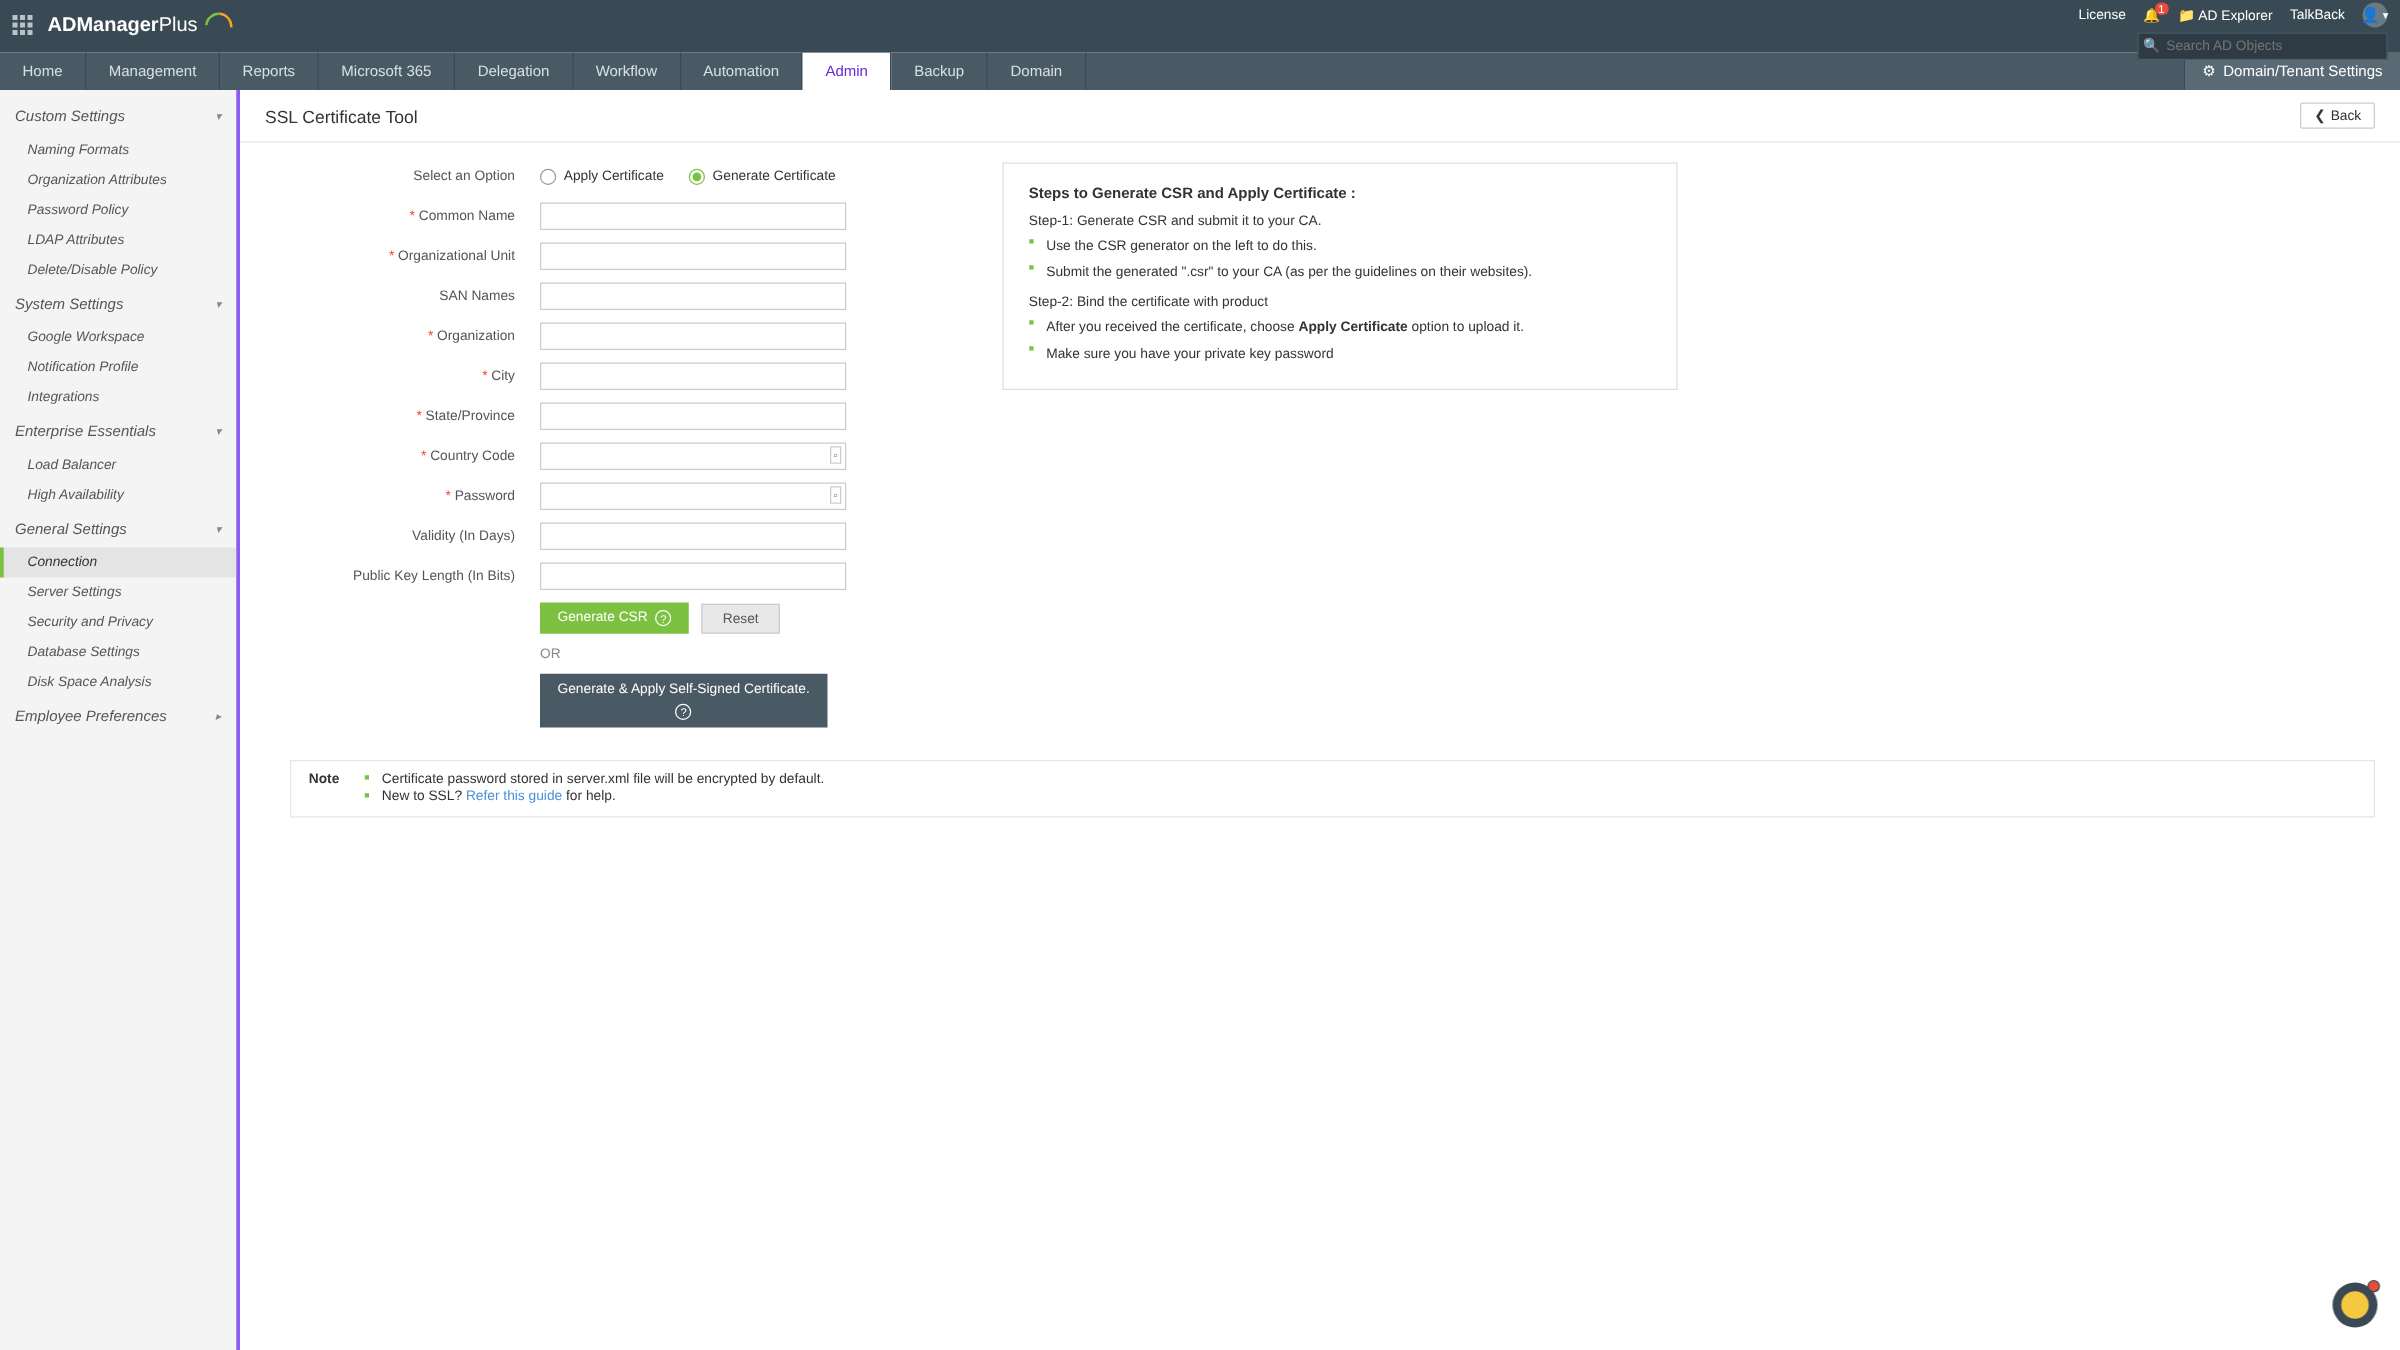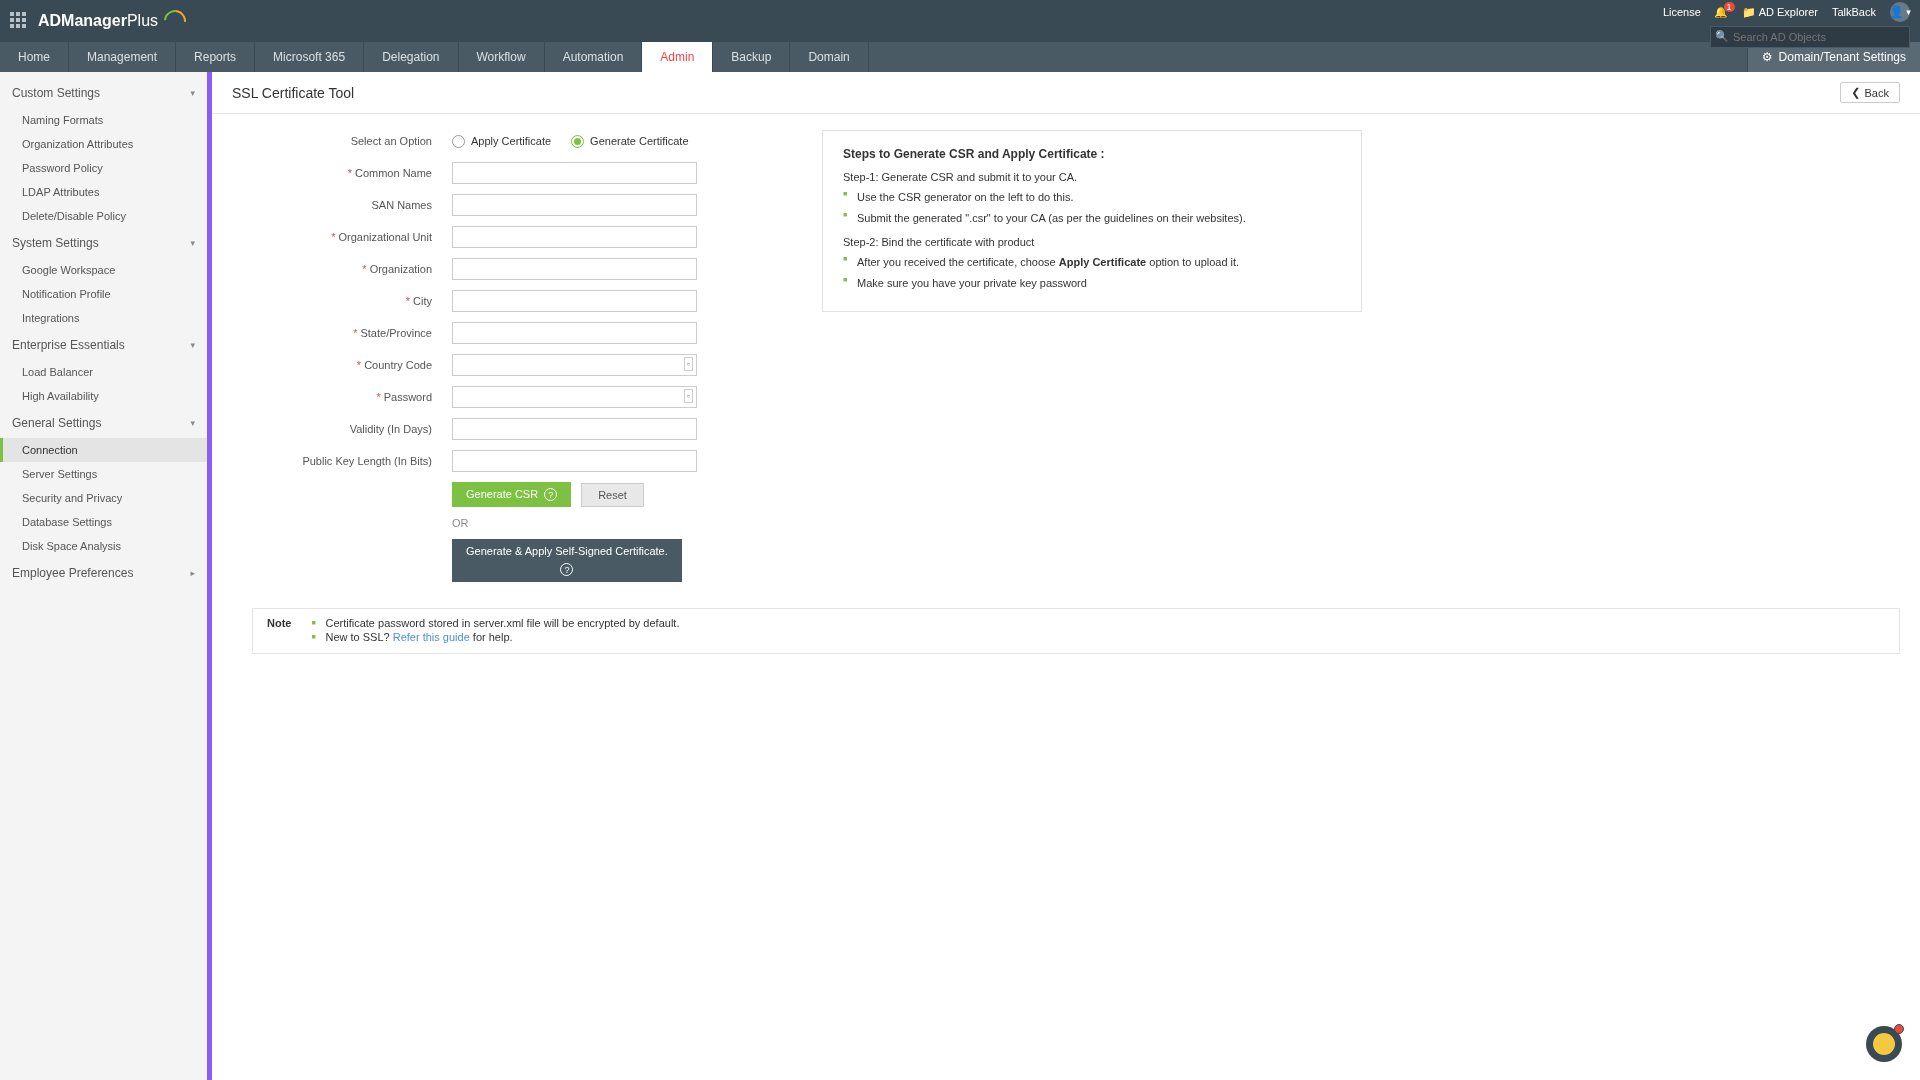--- a/index.html
+++ b/index.html
@@ -18,26 +18,26 @@
 .bell-badge { position: absolute; top: -4px; right: -6px; background: #e74c3c; color: #fff; font-size: 9px; padding: 0 3px; border-radius: 6px; }
 .search-wrap { position: relative; margin-left: 4px; }
 .search-wrap input { background: #2e3b44; border: 1px solid #4a5a64; color: #ccc; font-size: 11px; padding: 3px 6px 3px 22px; width: 200px; height: 22px; }
 .search-wrap .sicon { position: absolute; left: 5px; top: 4px; color: #888; font-size: 11px; }
 .user-icon { width: 20px; height: 20px; background: #6a7a84; border-radius: 50%; display: flex; align-items: center; justify-content: center; color: #fff; font-size: 12px; cursor: pointer; }
 .caret-down { font-size: 9px; margin-left: 2px; }
 
 
 .navbar { background: #4a5a64; height: 30px; display: flex; align-items: stretch; color: #d8e0e4; font-size: 12px; }
 .navbar .tab { padding: 0 18px; display: flex; align-items: center; cursor: pointer; border-right: 1px solid #3a4a54; }
-.navbar .tab.active { background: #fff; color: #ef4444; }
+.navbar .tab.active { background: #fff; color: #6d28d9; }
 .navbar .right-btn { margin-left: auto; background: #5a6a74; padding: 0 14px; display: flex; align-items: center; gap: 6px; cursor: pointer; color: #fff; border-left: 1px solid #3a4a54; }
 
 
 .main { display: flex; height: calc(1080px - 62px); }
-.sidebar { width: 212px; background: #f4f4f4; border-right: 5px solid #8b5cf6; padding-top: 6px; overflow-y: auto; }
+.sidebar { width: 192px; background: #f4f4f4; border-right: 3px solid #8b5cf6; padding-top: 6px; overflow-y: auto; font-style: italic; }
 .side-section { padding: 8px 12px; color: #555; font-size: 12px; cursor: pointer; display: flex; align-items: center; justify-content: space-between; }
 .side-section .arrow { font-size: 9px; color: #888; }
 .side-item { padding: 6px 12px 6px 22px; color: #555; font-size: 11px; cursor: pointer; display: flex; align-items: center; }
 .side-item.active { background: #e4e4e4; border-left: 3px solid #7cc142; padding-left: 19px; color: #333; }
 
 .content { flex: 1; padding: 0; overflow-y: auto; }
 .content-header { display: flex; align-items: center; justify-content: space-between; padding: 10px 20px; border-bottom: 1px solid #e5e5e5; }
 .content-title { font-size: 14px; color: #333; }
 .back-btn { border: 1px solid #ccc; padding: 3px 10px; font-size: 11px; cursor: pointer; background: #fff; border-radius: 2px; display: flex; align-items: center; gap: 4px; }
 
@@ -199,25 +199,25 @@
               <span>Generate Certificate</span>
             </label>
           </div>
         </div>
 
         <div class="form-row">
             <div class="form-label"><span class="req">*</span><span>Common Name</span></div>
             <input class="form-input" style="">
           </div>
         <div class="form-row">
+            <div class="form-label"><span class="req">*</span><span>Organizational Unit</span></div>
+            <input class="form-input" style="">
+          </div>
+        <div class="form-row">
             <div class="form-label"><span>SAN Names</span></div>
-            <input class="form-input" style="">
-          </div>
-        <div class="form-row">
-            <div class="form-label"><span class="req">*</span><span>Organizational Unit</span></div>
             <input class="form-input" style="">
           </div>
         <div class="form-row">
             <div class="form-label"><span class="req">*</span><span>Organization</span></div>
             <input class="form-input" style="">
           </div>
         <div class="form-row">
             <div class="form-label"><span class="req">*</span><span>City</span></div>
             <input class="form-input" style="">
           </div>

